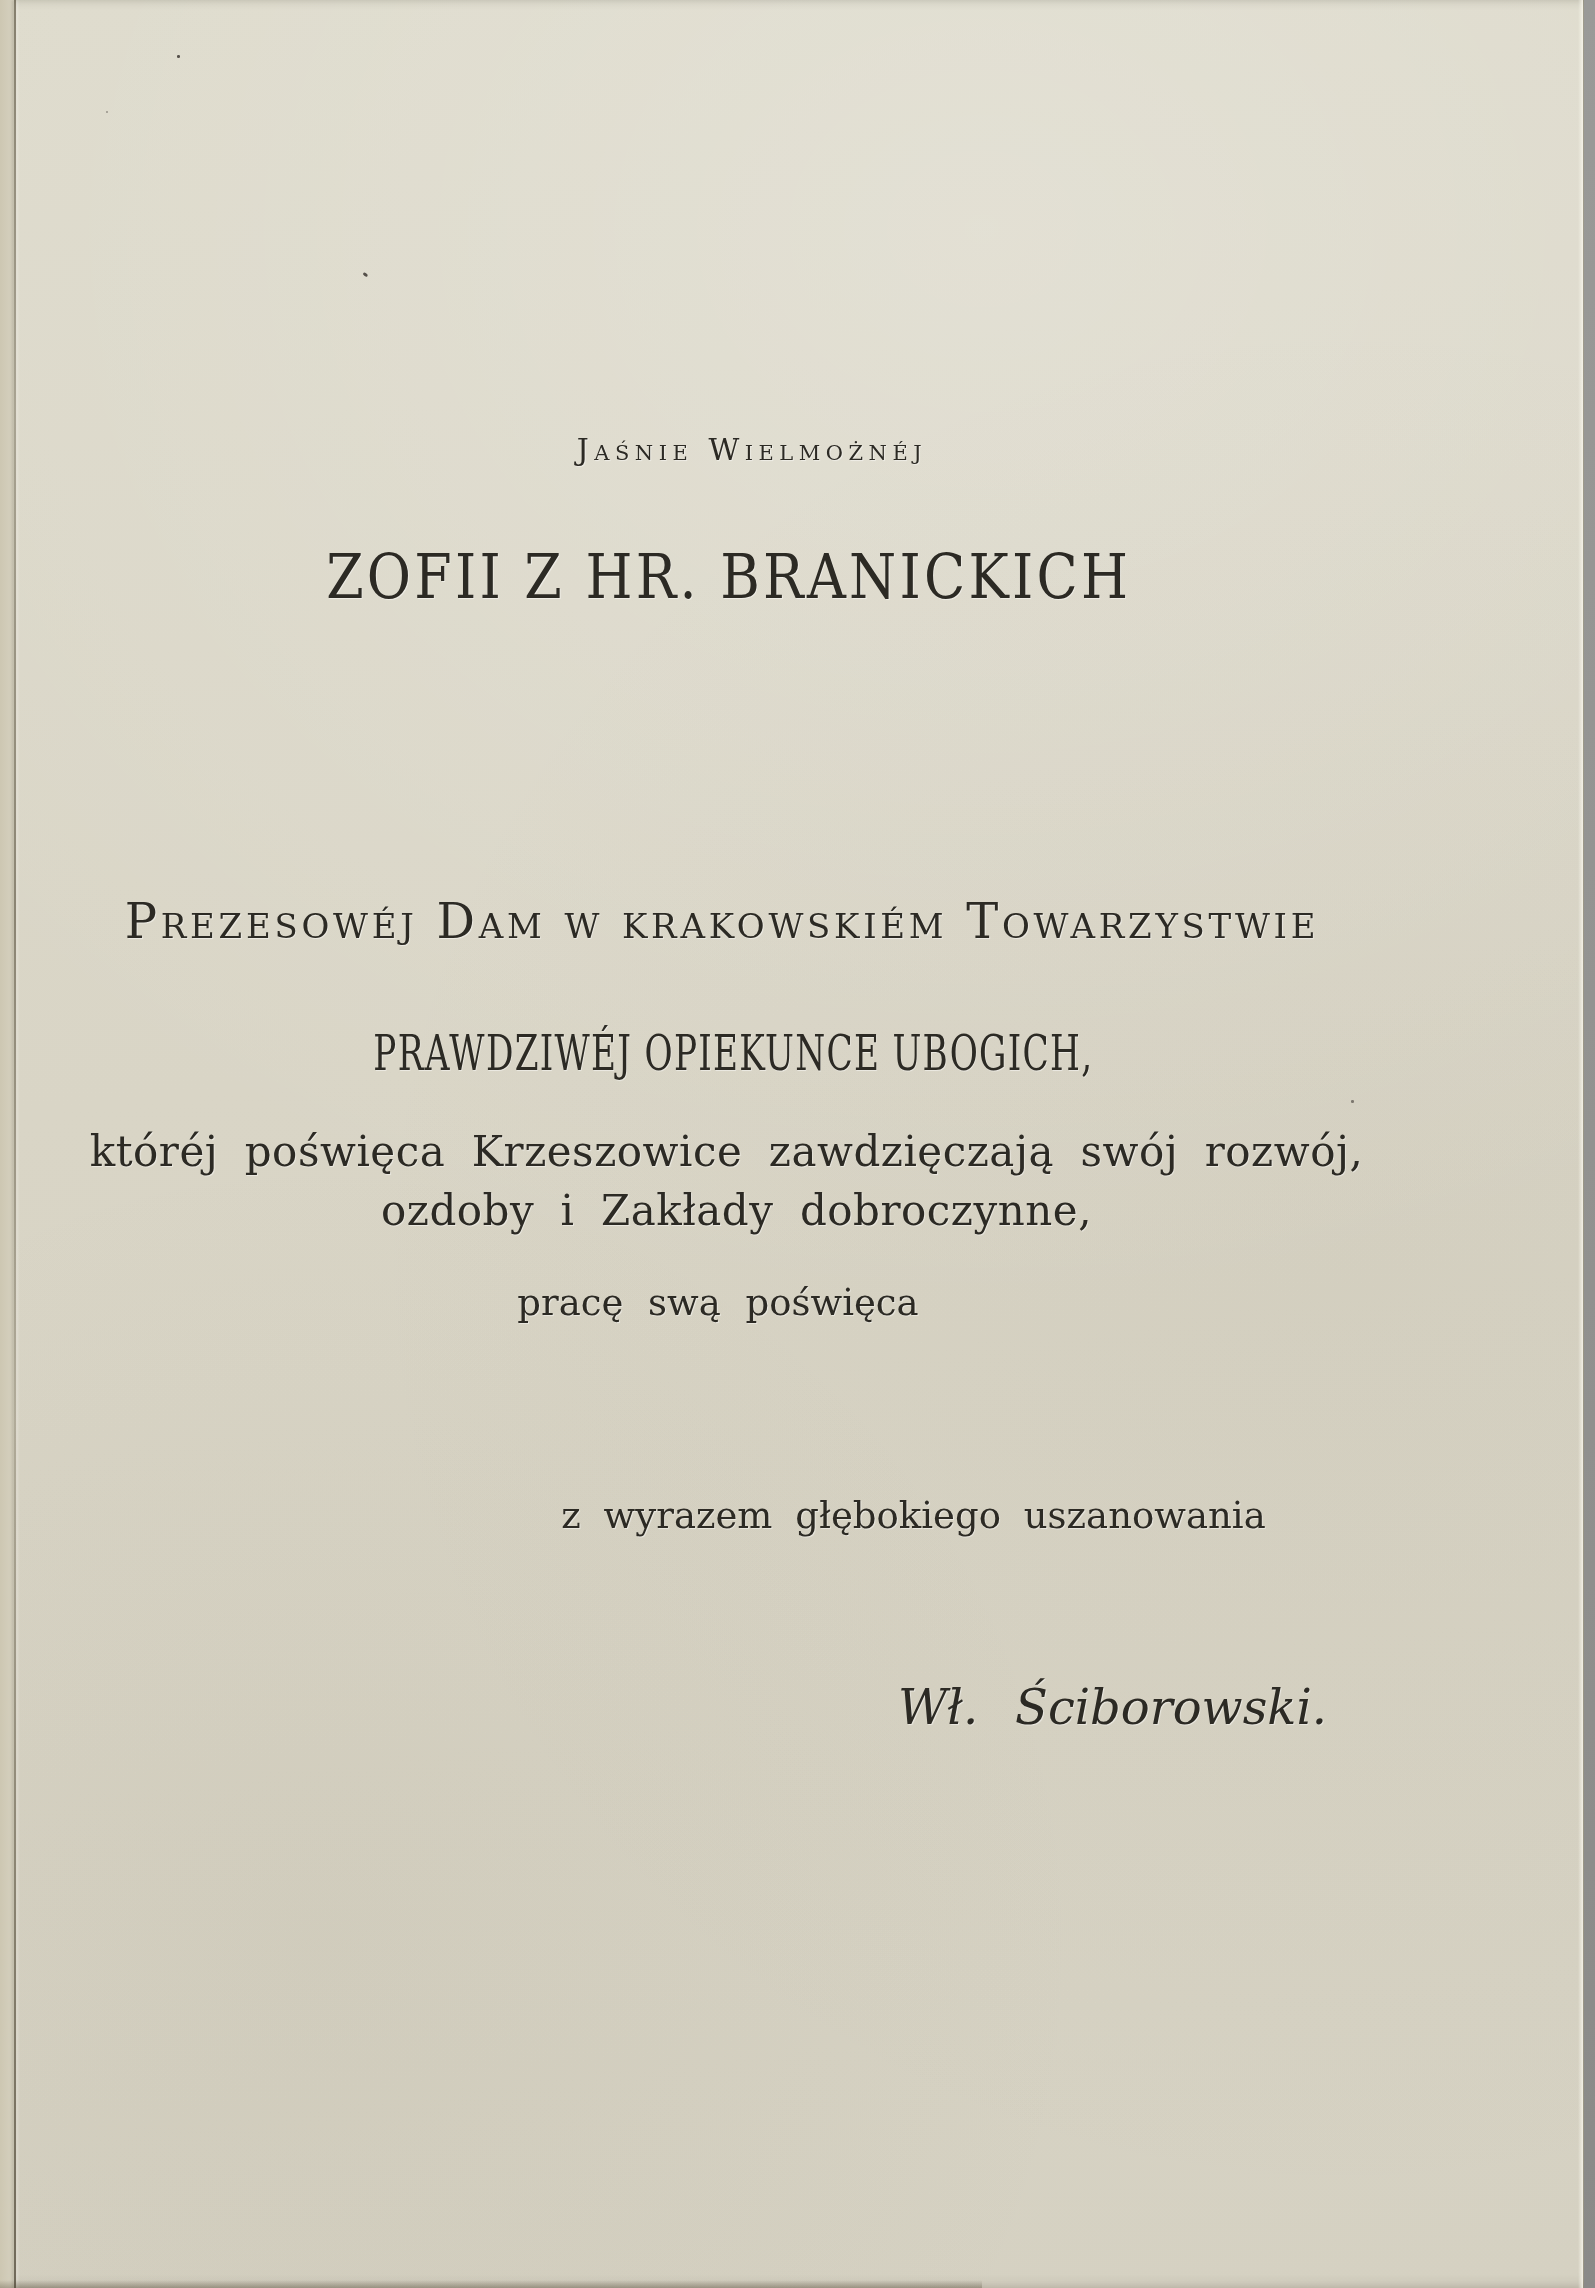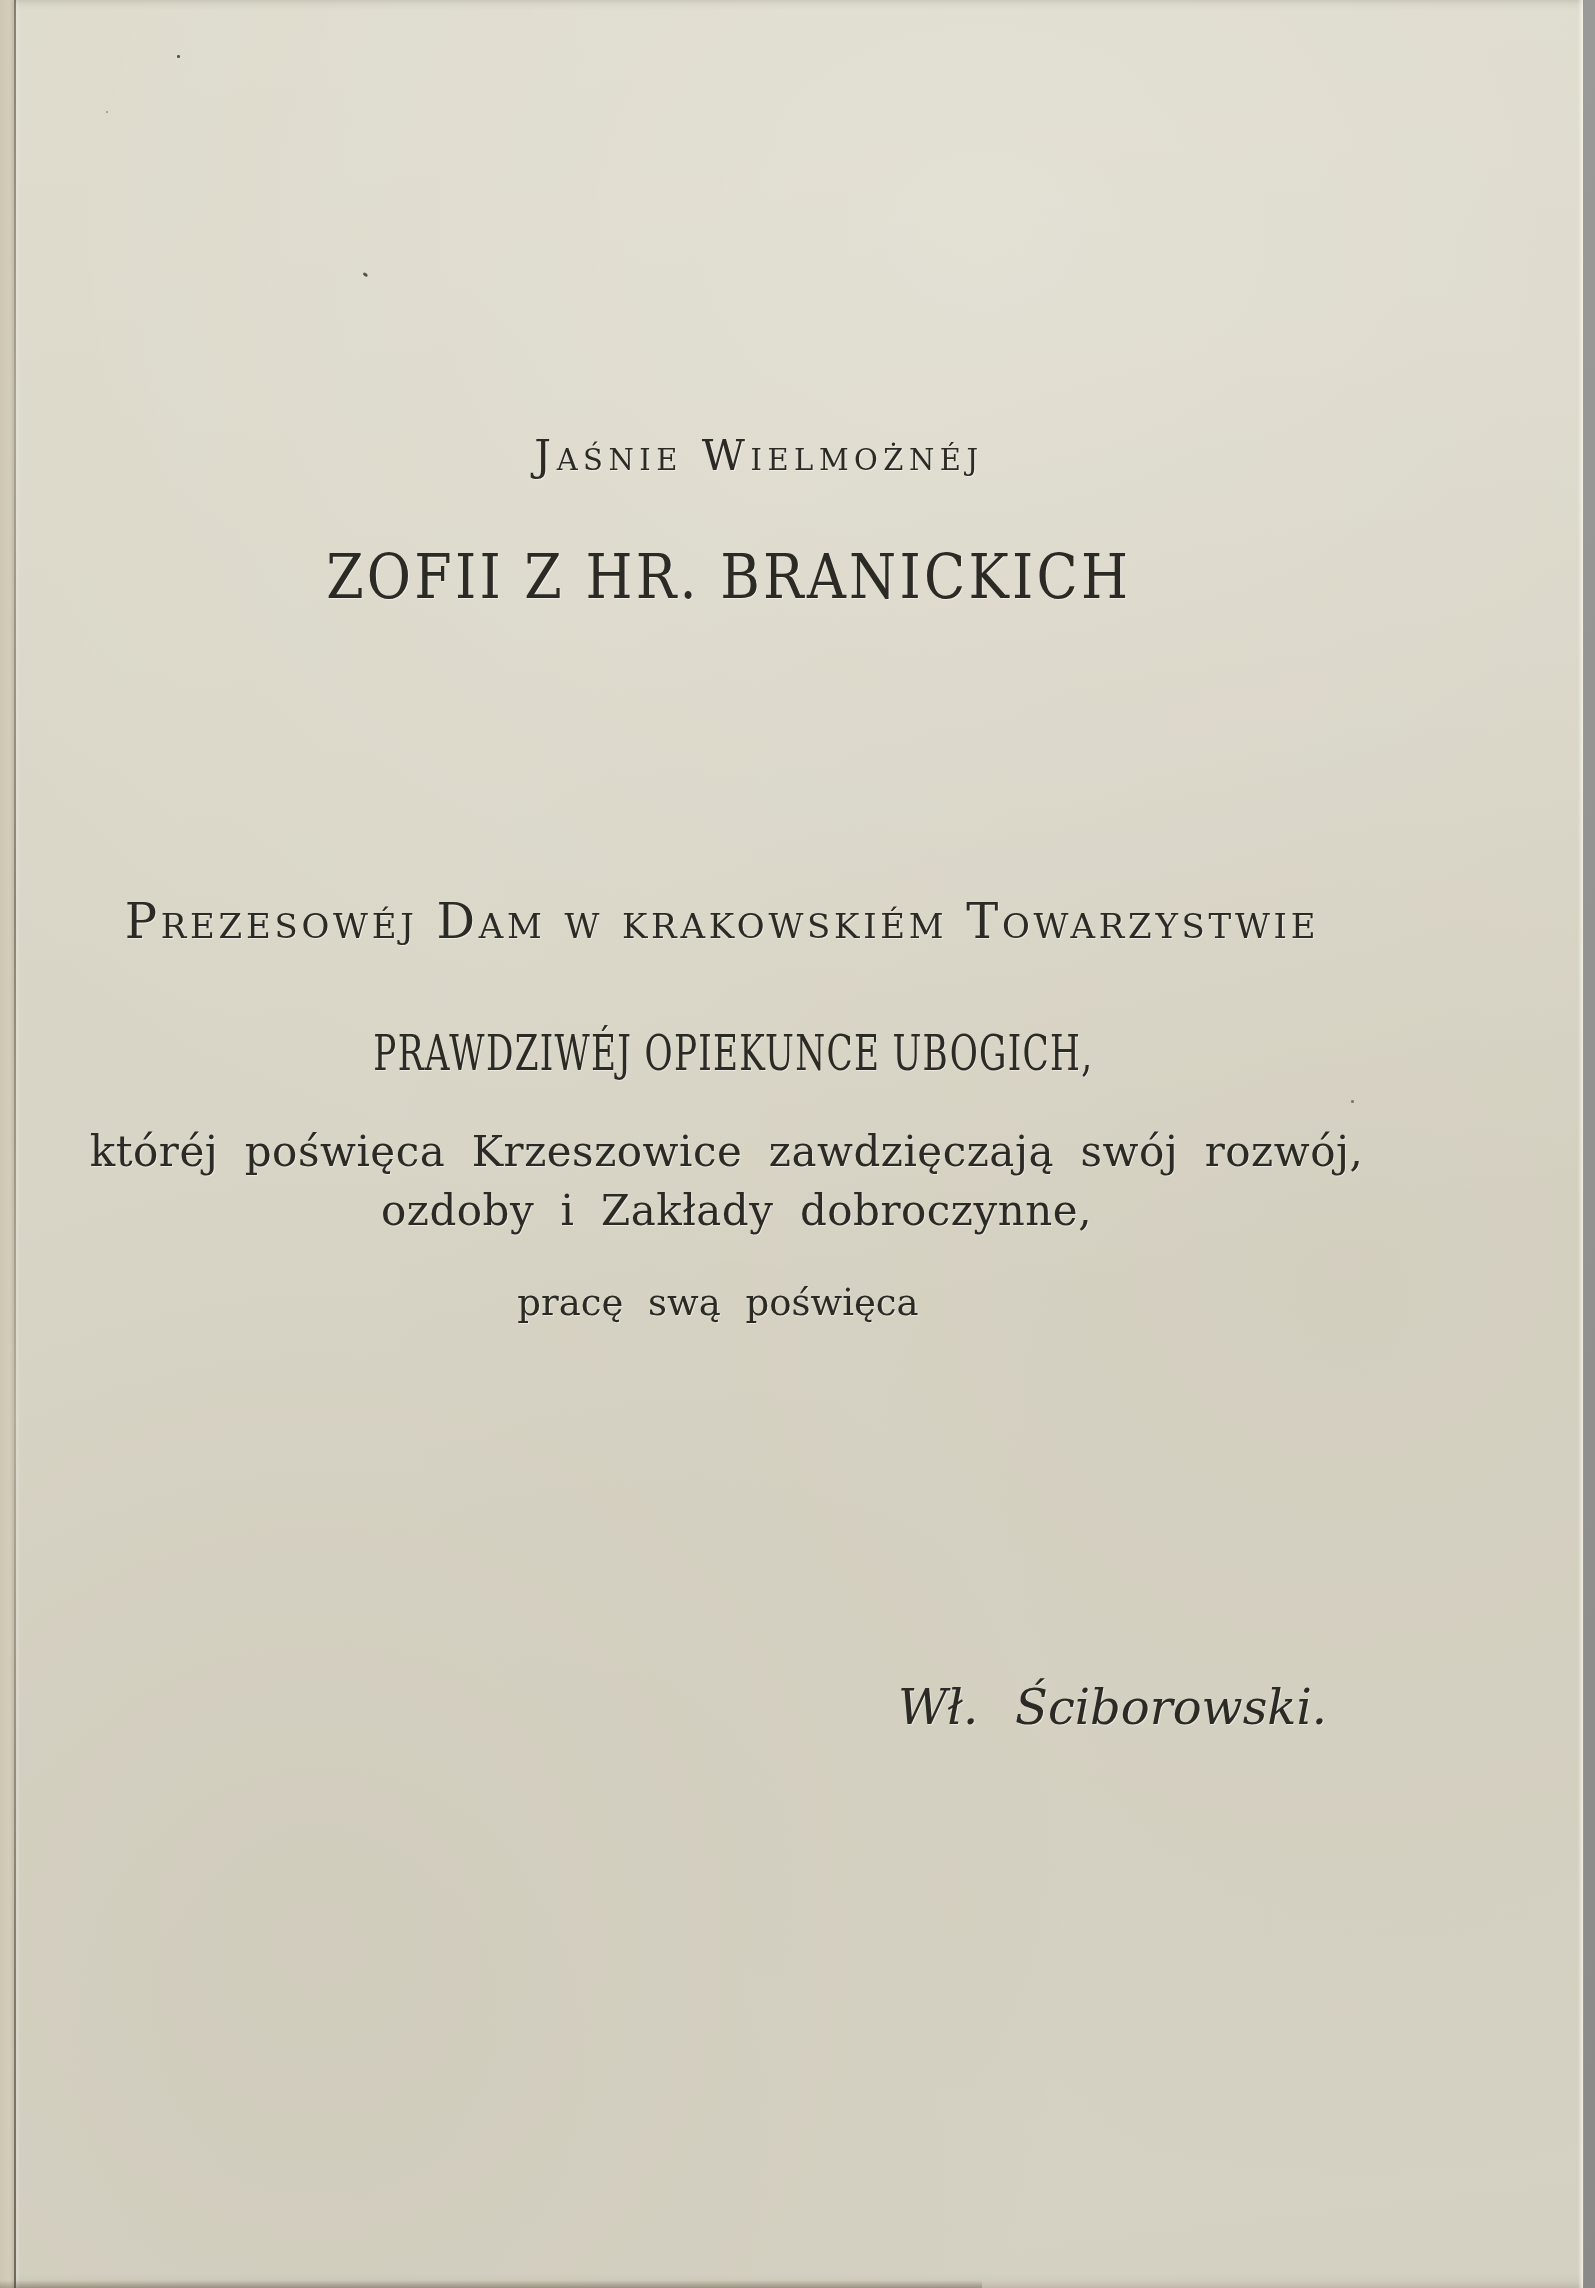--- a/index.html
+++ b/index.html
@@ -76,22 +76,22 @@
     position: absolute;
     text-align: center;
     color: #2c2a24;
     white-space: nowrap;
     line-height: 1;
     text-shadow: 0.9px 1.4px 0.9px rgba(255,255,255,0.5);
   }
   .line-inner { display: inline-block; }
 
   .honorific {
-    top: 435px; left: 16px; width: 1398px;
-    font-size: 42px;
+    top: 435px; left: 9px; width: 1398px;
+    font-size: 30px;
     font-variant: small-caps;
     letter-spacing: 5.5px;
     padding-left: 44px;
   }
   .recipient-name {
     top: 546px; left: 0; width: 1458px;
     font-size: 62px;
     letter-spacing: 3.7px;
     text-decoration: underline;
   }
@@ -188,20 +188,23 @@
   </div>
 
   <div class="line tribute-2">
     <span class="line-inner">ozdoby i Zakłady dobroczynne,</span>
   </div>
 
   <div class="line offering">
     <span class="line-inner">pracę swą poświęca</span>
   </div>
 
+  <div class="line closing">
+    <span class="line-inner">z wyrazem głębokiego uszanowania</span>
+  </div>
 
   <div class="line signature">
     <span class="line-inner">Wł. Ściborowski.</span>
   </div>
 
   <div class="left-edge"></div>
   <div class="left-crease"></div>
   <div class="bottom-shade"></div>
 
   <div class="speck" style="left:363px; top:273px; width:4.6px; height:2.7px; transform:rotate(35deg);"></div>

